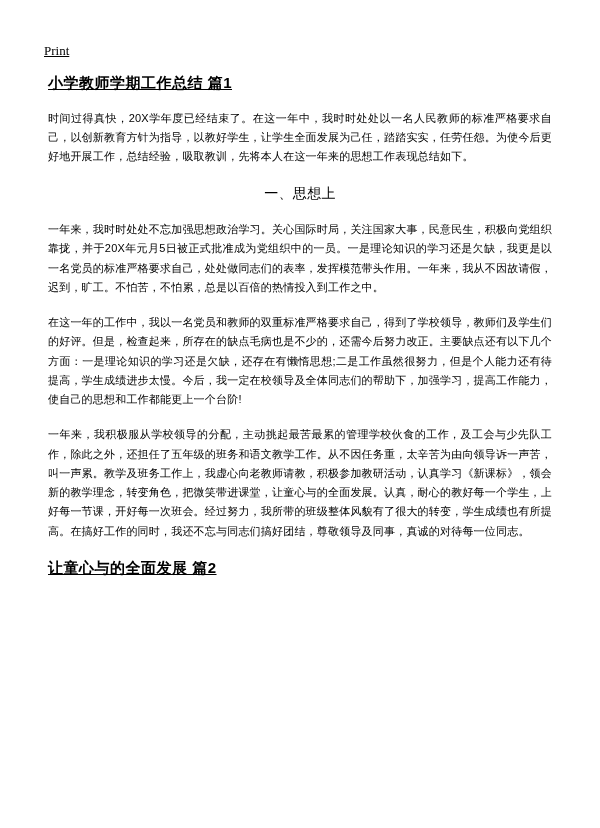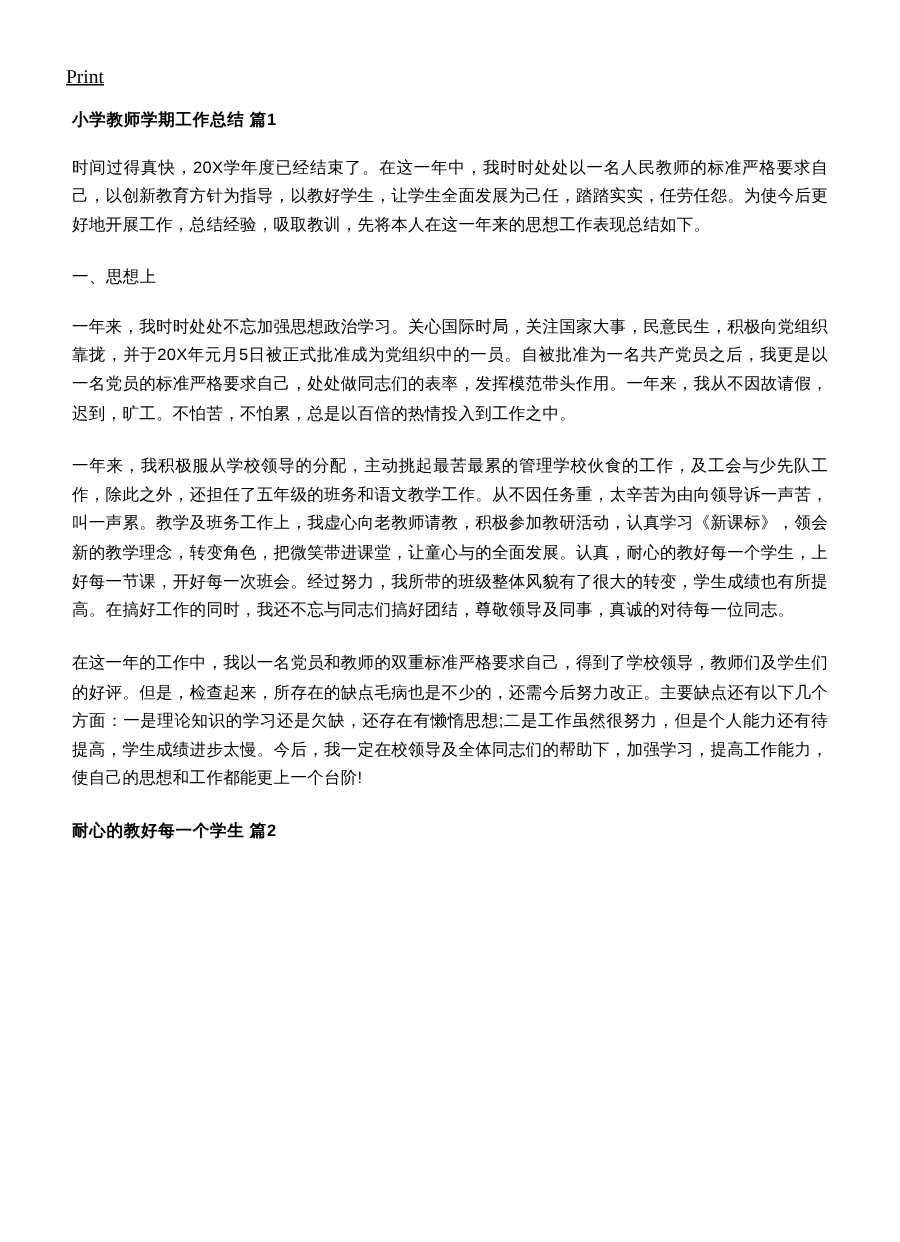--- a/index.html
+++ b/index.html
@@ -43,52 +43,54 @@
     letter-spacing: 1px;
     margin: 0 0 26px 0;
     line-height: 1.4;
   }
   .lead {
     font-size: 12.5px;
     line-height: 1.6;
     margin: 0 0 16px 0;
   }
   .section-heading {
-    font-size: 11px;
+    font-size: 15px;
     font-weight: bold;
     margin: 0 0 14px 0;
     line-height: 1.5;
     letter-spacing: 0.5px;
+    text-decoration: underline;
   }
   .para {
     font-size: 11px;
     line-height: 1.75;
     margin: 0 0 16px 0;
     text-align: justify;
     letter-spacing: 0.2px;
   }
   .sub-heading {
-    font-size: 11px;
+    font-size: 14px;
     line-height: 1.7;
     margin: 0 0 14px 0;
     letter-spacing: 0.3px;
+    text-align: center;
   }
 </style>
 </head>
 <body>
 
 <div class="page">
 
   <a href="#" class="print-link">Print</a>
 
   <div class="content">
     <div id="blocks">
         <h2 class="section-heading">小学教师学期工作总结 篇1</h2>
         <p class="para">时间过得真快，20X学年度已经结束了。在这一年中，我时时处处以一名人民教师的标准严格要求自己，以创新教育方针为指导，以教好学生，让学生全面发展为己任，踏踏实实，任劳任怨。为使今后更好地开展工作，总结经验，吸取教训，先将本人在这一年来的思想工作表现总结如下。</p>
         <p class="sub-heading">一、思想上</p>
-        <p class="para">一年来，我时时处处不忘加强思想政治学习。关心国际时局，关注国家大事，民意民生，积极向党组织靠拢，并于20X年元月5日被正式批准成为党组织中的一员。自被批准为一名共产党员之后，我更是以一名党员的标准严格要求自己，处处做同志们的表率，发挥模范带头作用。一年来，我从不因故请假，迟到，旷工。不怕苦，不怕累，总是以百倍的热情投入到工作之中。</p>
+        <p class="para">一年来，我时时处处不忘加强思想政治学习。关心国际时局，关注国家大事，民意民生，积极向党组织靠拢，并于20X年元月5日被正式批准成为党组织中的一员。一是理论知识的学习还是欠缺，我更是以一名党员的标准严格要求自己，处处做同志们的表率，发挥模范带头作用。一年来，我从不因故请假，迟到，旷工。不怕苦，不怕累，总是以百倍的热情投入到工作之中。</p>
+        <p class="para">在这一年的工作中，我以一名党员和教师的双重标准严格要求自己，得到了学校领导，教师们及学生们的好评。但是，检查起来，所存在的缺点毛病也是不少的，还需今后努力改正。主要缺点还有以下几个方面：一是理论知识的学习还是欠缺，还存在有懒惰思想;二是工作虽然很努力，但是个人能力还有待提高，学生成绩进步太慢。今后，我一定在校领导及全体同志们的帮助下，加强学习，提高工作能力，使自己的思想和工作都能更上一个台阶!</p>
         <p class="para">一年来，我积极服从学校领导的分配，主动挑起最苦最累的管理学校伙食的工作，及工会与少先队工作，除此之外，还担任了五年级的班务和语文教学工作。从不因任务重，太辛苦为由向领导诉一声苦，叫一声累。教学及班务工作上，我虚心向老教师请教，积极参加教研活动，认真学习《新课标》，领会新的教学理念，转变角色，把微笑带进课堂，让童心与的全面发展。认真，耐心的教好每一个学生，上好每一节课，开好每一次班会。经过努力，我所带的班级整体风貌有了很大的转变，学生成绩也有所提高。在搞好工作的同时，我还不忘与同志们搞好团结，尊敬领导及同事，真诚的对待每一位同志。</p>
-        <p class="para">在这一年的工作中，我以一名党员和教师的双重标准严格要求自己，得到了学校领导，教师们及学生们的好评。但是，检查起来，所存在的缺点毛病也是不少的，还需今后努力改正。主要缺点还有以下几个方面：一是理论知识的学习还是欠缺，还存在有懒惰思想;二是工作虽然很努力，但是个人能力还有待提高，学生成绩进步太慢。今后，我一定在校领导及全体同志们的帮助下，加强学习，提高工作能力，使自己的思想和工作都能更上一个台阶!</p>
-        <h2 class="section-heading">耐心的教好每一个学生 篇2</h2>
+        <h2 class="section-heading">让童心与的全面发展 篇2</h2>
       </div>
   </div>
 
 </div>
 
 </body></html>

